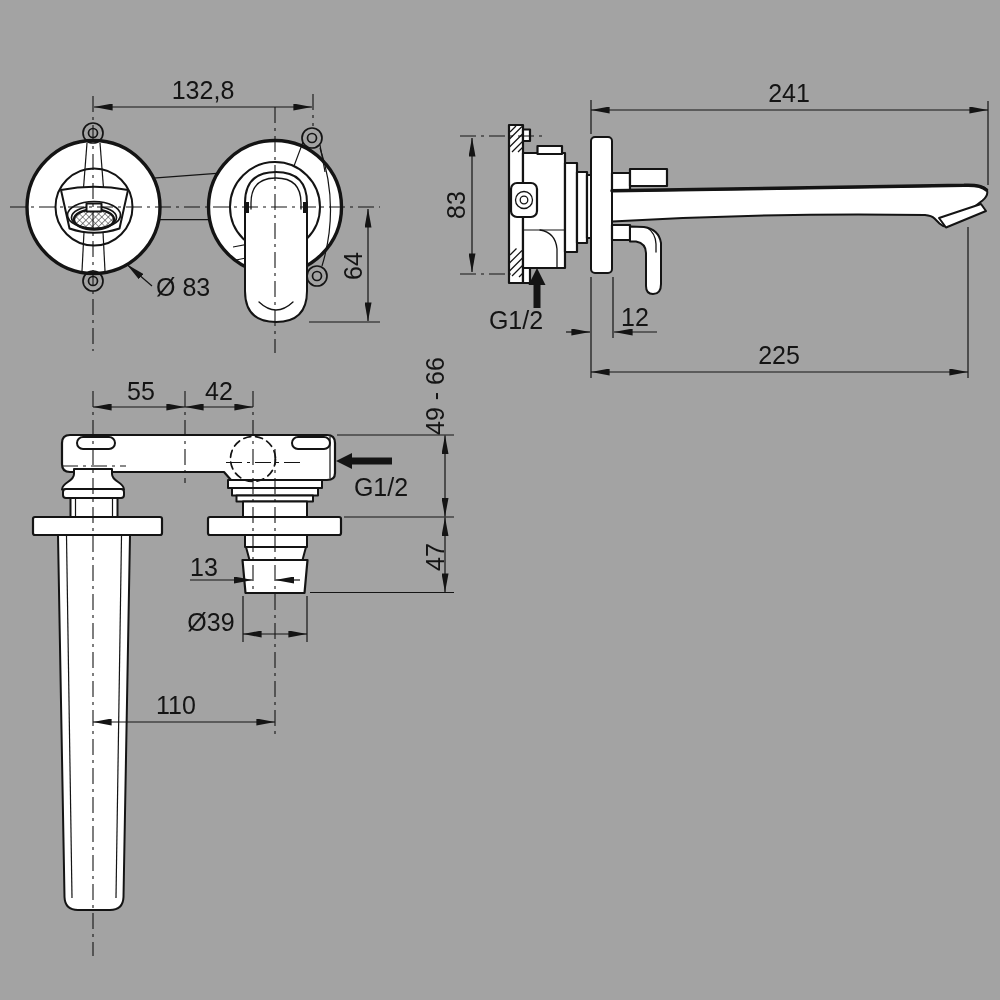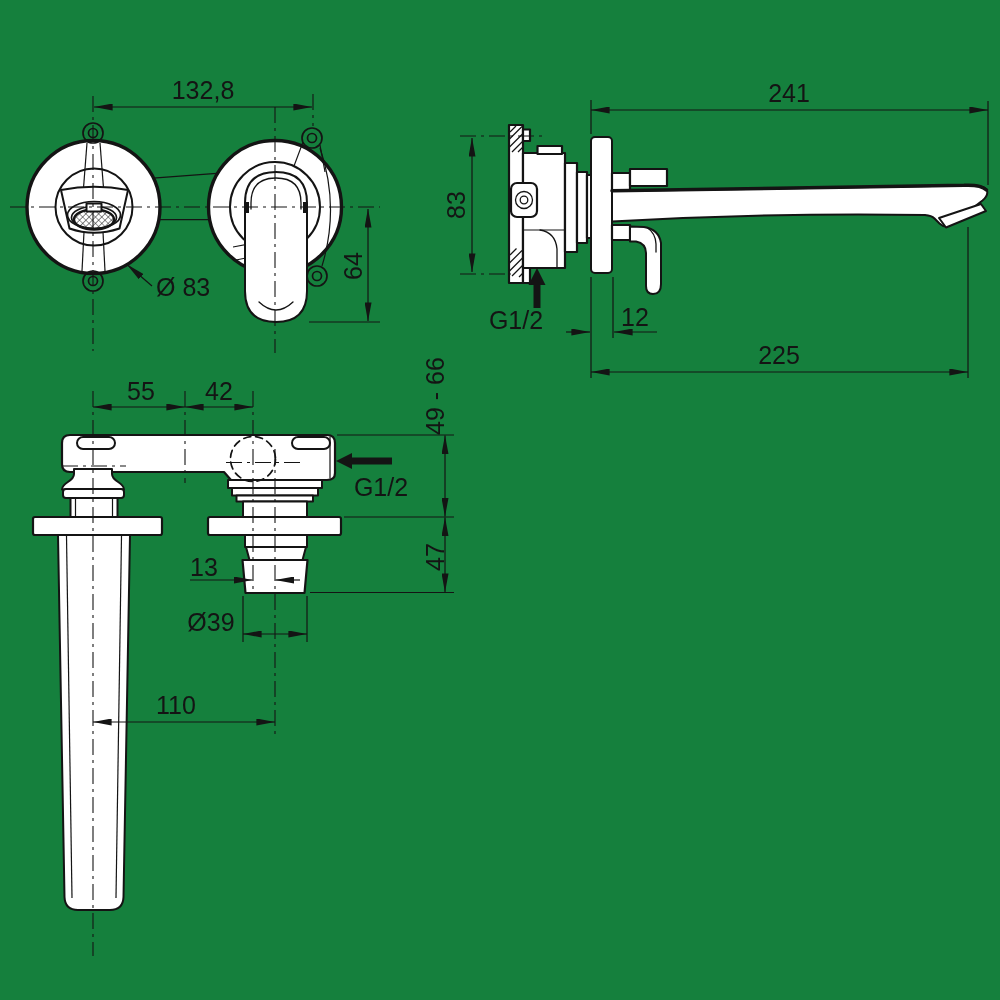--- a/index.html
+++ b/index.html
@@ -1,16 +1,16 @@
 <!DOCTYPE html>
 <html><head>
 <meta charset="utf-8">
 <style>
   html,body{margin:0;padding:0;background:#fff;}
-  .canvas{position:relative;width:1000px;height:1000px;background:#15803d;overflow:hidden;}
+  .canvas{position:relative;width:1000px;height:1000px;background:#a3a3a3;overflow:hidden;}
   svg{display:block}
   .w{fill:#fff;stroke:#141414;stroke-width:2;stroke-linejoin:round;stroke-linecap:round}
   .n{fill:none;stroke:#141414;stroke-width:1.7;stroke-linejoin:round;stroke-linecap:round}
   .bold{stroke-width:3.4}
   .med{stroke-width:2.2}
   .thin{stroke-width:1.3}
   .dim{fill:none;stroke:#141414;stroke-width:1.2}
   .cl{fill:none;stroke:#141414;stroke-width:1.1;stroke-dasharray:16 5 3 5}
   .dsh{stroke-dasharray:7 5}
   text.d{font:25px "Liberation Sans", sans-serif;fill:#141414}

